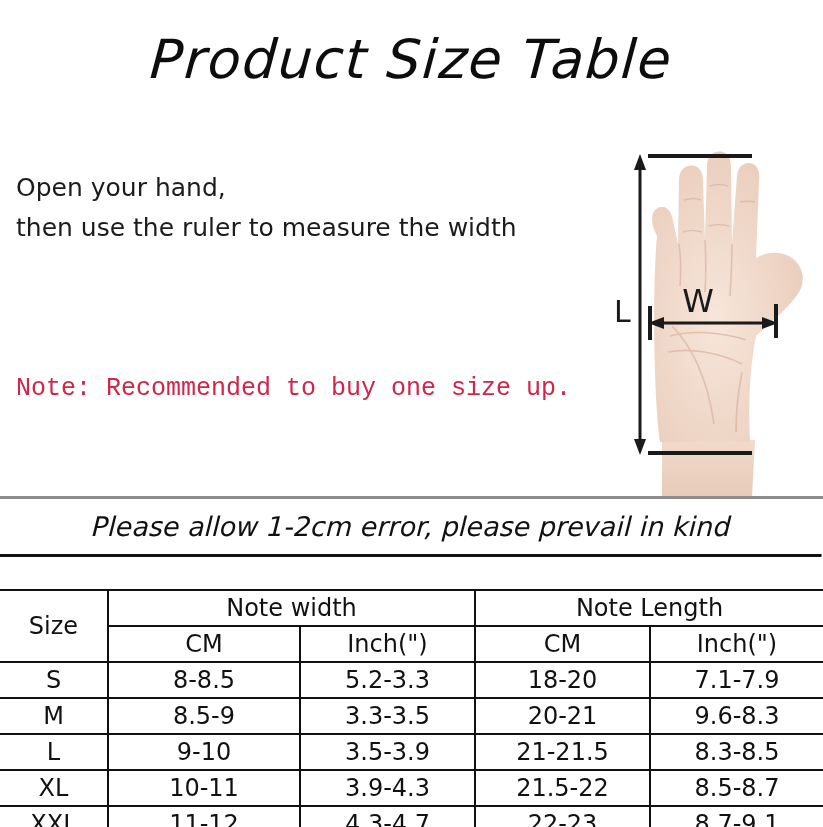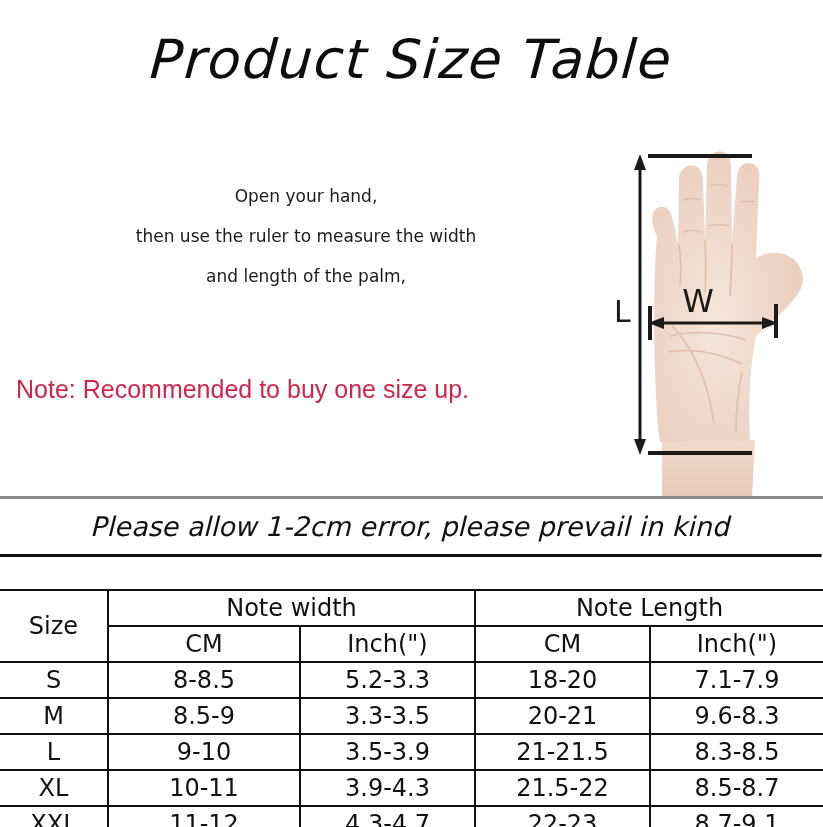--- a/index.html
+++ b/index.html
@@ -33,38 +33,37 @@
     font-style: italic;
     letter-spacing: 1.5px;
     color: #0d0d0d;
     transform: skewX(-4deg);
   }
 
   
   .instructions {
     position: absolute;
     left: 16px;
-    top: 176px;
+    top: 168px;
     width: 580px;
-    font-size: 17px;
+    font-size: 25px;
     line-height: 40px;
     color: #1b1b1b;
     font-family: "DejaVu Sans", sans-serif;
-    text-align: center;
   }
   .instructions .line { white-space: nowrap; }
 
   .note {
     position: absolute;
     left: 16px;
     top: 372px;
     font-size: 25px;
     line-height: 34px;
     color: #cf2649;
-    font-family: Liberation Sans, sans-serif;
+    font-family: Liberation Mono, monospace;
     white-space: nowrap;
   }
 
   
   .hand-figure {
     position: absolute;
     left: 600px;
     top: 140px;
     width: 223px;
     height: 357px;
@@ -129,21 +128,20 @@
 </head>
 <body>
 
 <div id="page">
 
   <div class="title">Product Size Table</div>
 
   <div class="instructions">
     <div class="line">Open your hand,</div>
     <div class="line">then use the ruler to measure the width</div>
-    <div class="line">and length of the palm,</div>
   </div>
 
   <div class="note">Note: Recommended to buy one size up.</div>
 
   <div class="hand-figure">
     <svg width="223" height="357" viewBox="0 0 223 357" xmlns="http://www.w3.org/2000/svg">
       <defs>
         <linearGradient id="skinGrad" x1="0" y1="0" x2="1" y2="1">
           <stop offset="0%" stop-color="#f6e3d7"></stop>
           <stop offset="45%" stop-color="#eed3c2"></stop>

